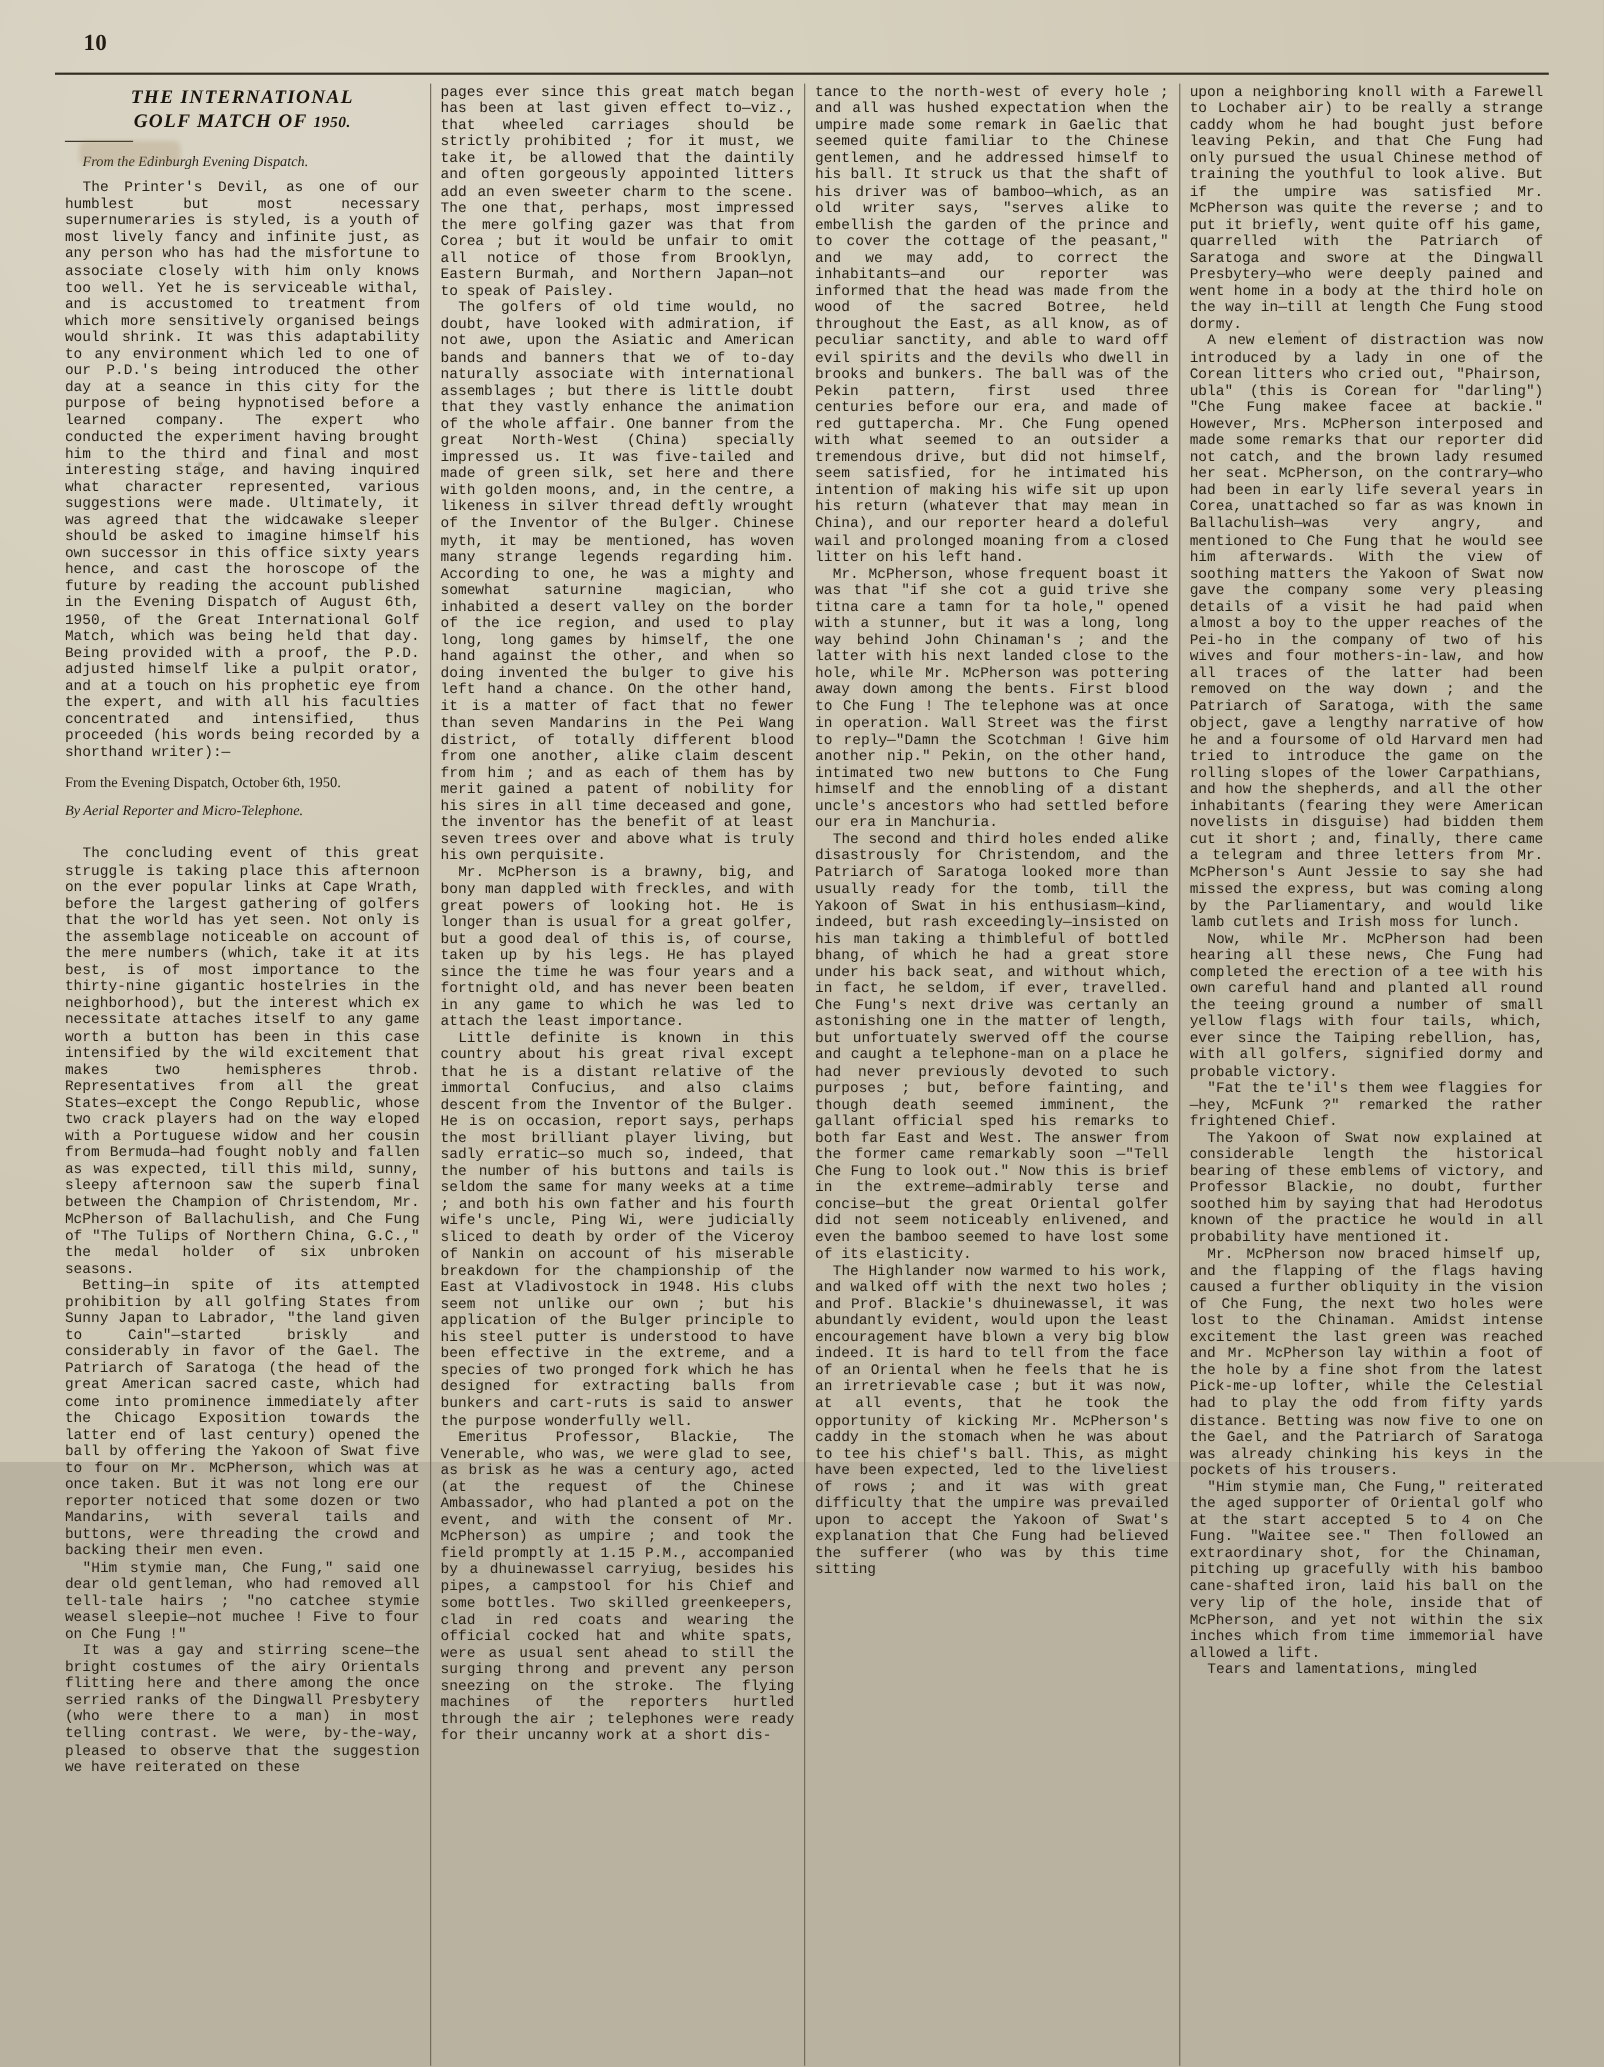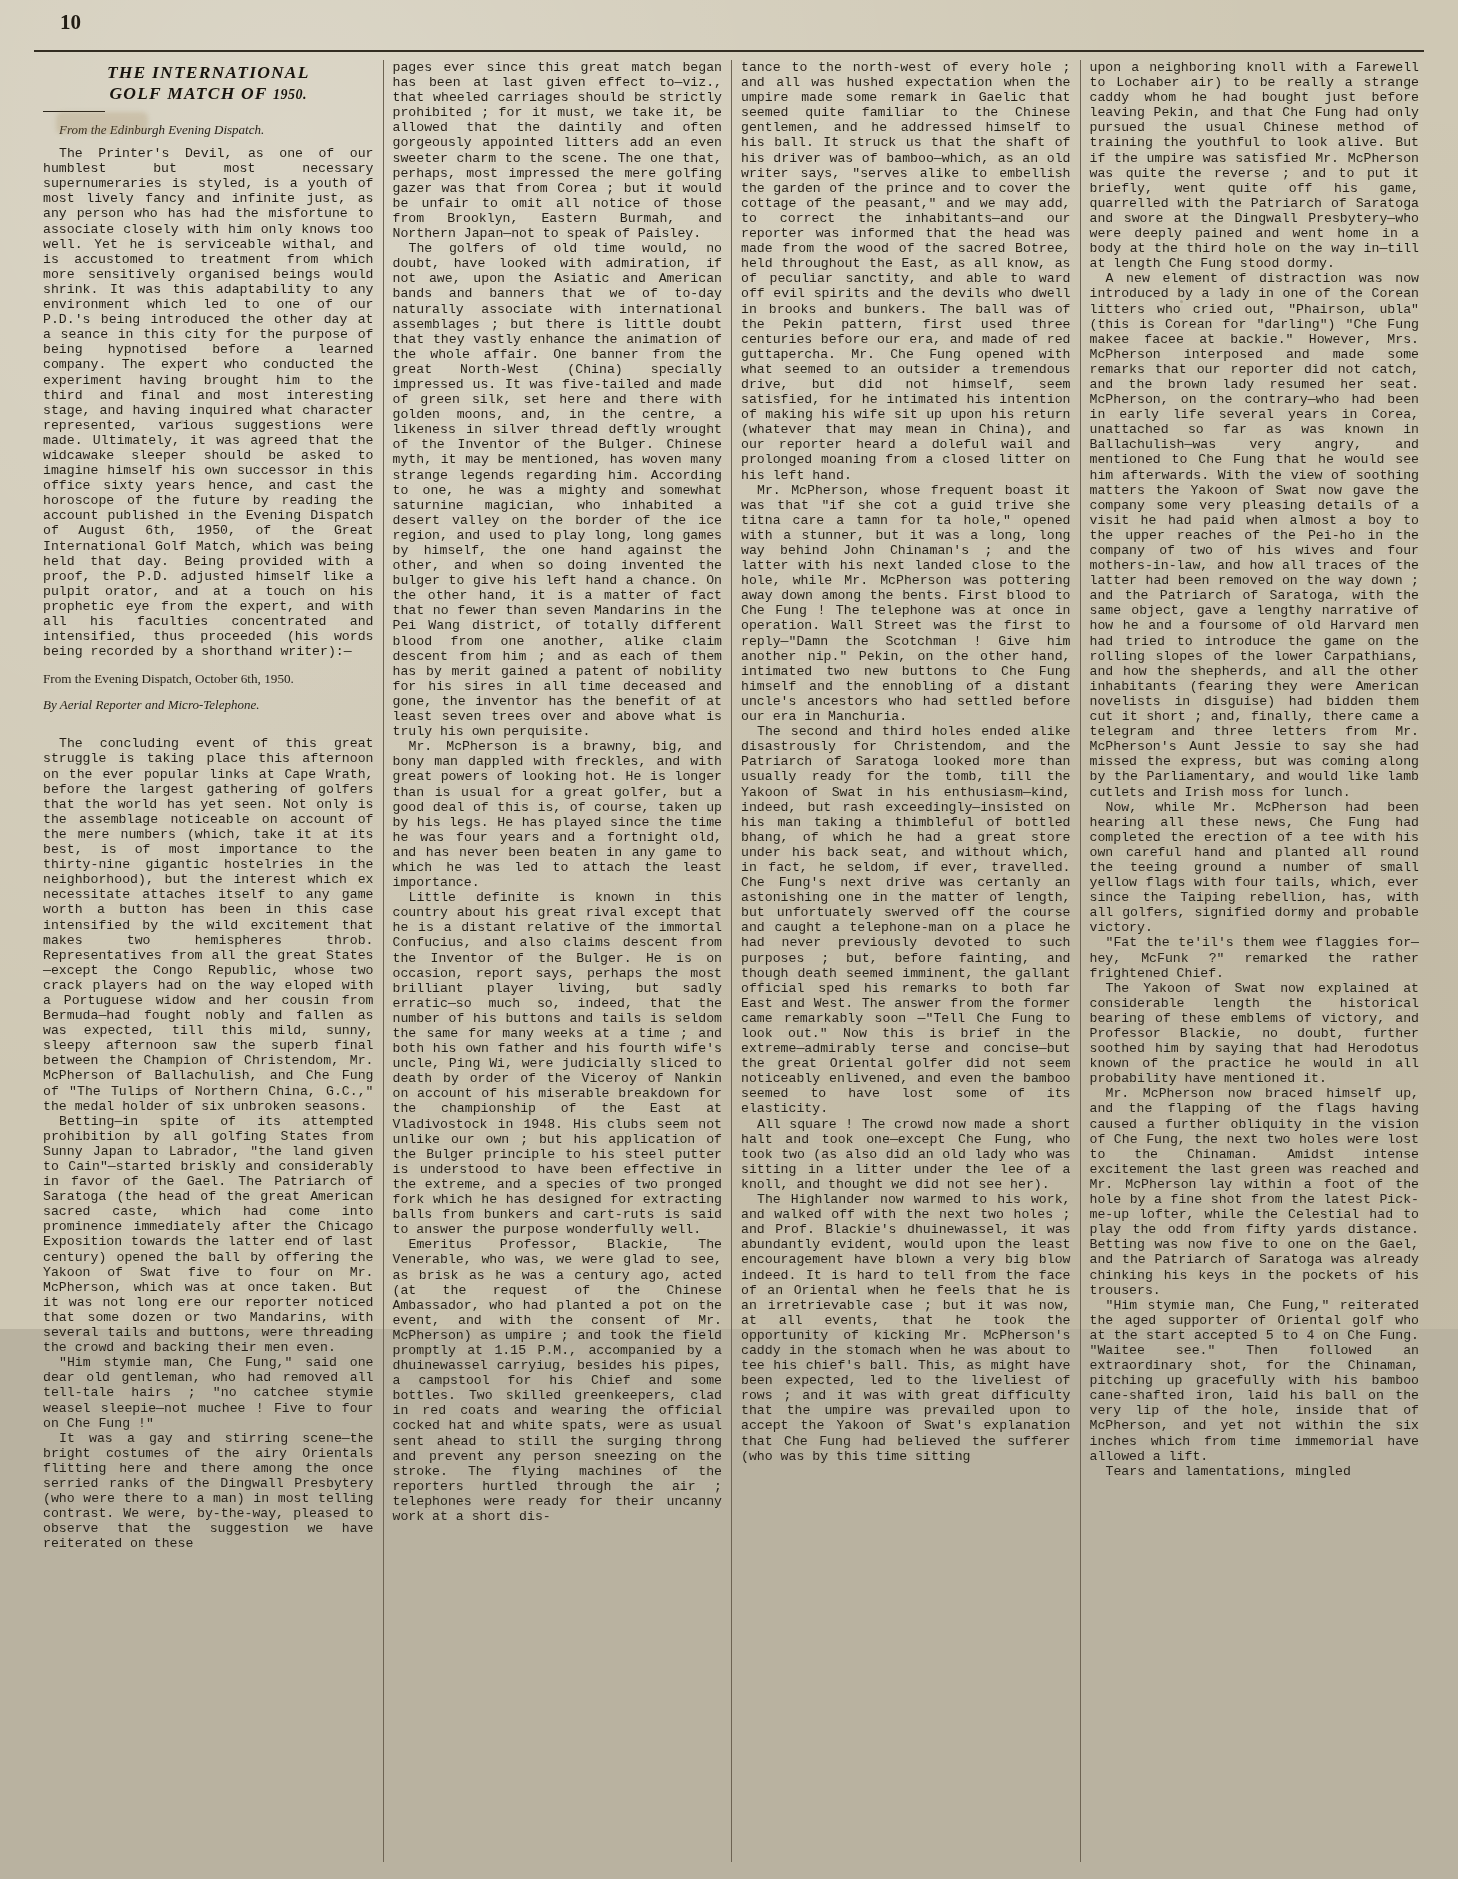--- a/index.html
+++ b/index.html
@@ -15,21 +15,21 @@
   }
   .page {
     position: relative;
     width: 1458px;
     height: 1329px;
     background: #cfc8b4;
     background-image:
       radial-gradient(ellipse at 20% 10%, rgba(255,255,255,0.25), rgba(255,255,255,0) 60%),
       radial-gradient(ellipse at 85% 85%, rgba(120,105,80,0.18), rgba(0,0,0,0) 65%);
     box-sizing: border-box;
-    padding: 0;
+    padding: 16px;
   }
   .masthead {
     position: relative;
     height: 44px;
     padding: 8px 34px 0 34px;
     box-sizing: border-box;
   }
   .page-number {
     position: absolute;
     left: 60px;
@@ -177,21 +177,20 @@
         <p class="para">Little definite is known in this country about his great rival except that he is a distant relative of the immortal Confucius, and also claims descent from the Inventor of the Bulger. He is on occasion, report says, perhaps the most brilliant player living, but sadly erratic—so much so, indeed, that the number of his buttons and tails is seldom the same for many weeks at a time ; and both his own father and his fourth wife's uncle, Ping Wi, were judicially sliced to death by order of the Viceroy of Nankin on account of his miserable breakdown for the championship of the East at Vladivostock in 1948. His clubs seem not unlike our own ; but his application of the Bulger principle to his steel putter is understood to have been effective in the extreme, and a species of two pronged fork which he has designed for extracting balls from bunkers and cart-ruts is said to answer the purpose wonderfully well.</p>
         <p class="para">Emeritus Professor, Blackie, The Venerable, who was, we were glad to see, as brisk as he was a century ago, acted (at the request of the Chinese Ambassador, who had planted a pot on the event, and with the consent of Mr. McPherson) as umpire ; and took the field promptly at 1.15 P.M., accompanied by a dhuinewassel carryiug, besides his pipes, a campstool for his Chief and some bottles. Two skilled greenkeepers, clad in red coats and wearing the official cocked hat and white spats, were as usual sent ahead to still the surging throng and prevent any person sneezing on the stroke. The flying machines of the reporters hurtled through the air ; telephones were ready for their uncanny work at a short dis-</p>
       </div>
     </div>
 
     <div class="col">
       <div class="col-inner">
         <p class="para noindent">tance to the north-west of every hole ; and all was hushed expectation when the umpire made some remark in Gaelic that seemed quite familiar to the Chinese gentlemen, and he addressed himself to his ball. It struck us that the shaft of his driver was of bamboo—which, as an old writer says, "serves alike to embellish the garden of the prince and to cover the cottage of the peasant," and we may add, to correct the inhabitants—and our reporter was informed that the head was made from the wood of the sacred Botree, held throughout the East, as all know, as of peculiar sanctity, and able to ward off evil spirits and the devils who dwell in brooks and bunkers. The ball was of the Pekin pattern, first used three centuries before our era, and made of red guttapercha. Mr. Che Fung opened with what seemed to an outsider a tremendous drive, but did not himself, seem satisfied, for he intimated his intention of making his wife sit up upon his return (whatever that may mean in China), and our reporter heard a doleful wail and prolonged moaning from a closed litter on his left hand.</p>
         <p class="para">Mr. McPherson, whose frequent boast it was that "if she cot a guid trive she titna care a tamn for ta hole," opened with a stunner, but it was a long, long way behind John Chinaman's ; and the latter with his next landed close to the hole, while Mr. McPherson was pottering away down among the bents. First blood to Che Fung ! The telephone was at once in operation. Wall Street was the first to reply—"Damn the Scotchman ! Give him another nip." Pekin, on the other hand, intimated two new buttons to Che Fung himself and the ennobling of a distant uncle's ancestors who had settled before our era in Manchuria.</p>
         <p class="para">The second and third holes ended alike disastrously for Christendom, and the Patriarch of Saratoga looked more than usually ready for the tomb, till the Yakoon of Swat in his enthusiasm—kind, indeed, but rash exceedingly—insisted on his man taking a thimbleful of bottled bhang, of which he had a great store under his back seat, and without which, in fact, he seldom, if ever, travelled. Che Fung's next drive was certanly an astonishing one in the matter of length, but unfortuately swerved off the course and caught a telephone-man on a place he had never previously devoted to such purposes ; but, before fainting, and though death seemed imminent, the gallant official sped his remarks to both far East and West. The answer from the former came remarkably soon —"Tell Che Fung to look out." Now this is brief in the extreme—admirably terse and concise—but the great Oriental golfer did not seem noticeably enlivened, and even the bamboo seemed to have lost some of its elasticity.</p>
-        <p class="para">All square ! The crowd now made a short halt and took one—except Che Fung, who took two (as also did an old lady who was sitting in a litter under the lee of a knoll, and thought we did not see her).</p>
         <p class="para">The Highlander now warmed to his work, and walked off with the next two holes ; and Prof. Blackie's dhuinewassel, it was abundantly evident, would upon the least encouragement have blown a very big blow indeed. It is hard to tell from the face of an Oriental when he feels that he is an irretrievable case ; but it was now, at all events, that he took the opportunity of kicking Mr. McPherson's caddy in the stomach when he was about to tee his chief's ball. This, as might have been expected, led to the liveliest of rows ; and it was with great difficulty that the umpire was prevailed upon to accept the Yakoon of Swat's explanation that Che Fung had believed the sufferer (who was by this time sitting</p>
       </div>
     </div>
 
     <div class="col">
       <div class="col-inner">
         <p class="para noindent">upon a neighboring knoll with a Farewell to Lochaber air) to be really a strange caddy whom he had bought just before leaving Pekin, and that Che Fung had only pursued the usual Chinese method of training the youthful to look alive. But if the umpire was satisfied Mr. McPherson was quite the reverse ; and to put it briefly, went quite off his game, quarrelled with the Patriarch of Saratoga and swore at the Dingwall Presbytery—who were deeply pained and went home in a body at the third hole on the way in—till at length Che Fung stood dormy.</p>
         <p class="para">A new element of distraction was now introduced by a lady in one of the Corean litters who cried out, "Phairson, ubla" (this is Corean for "darling") "Che Fung makee facee at backie." However, Mrs. McPherson interposed and made some remarks that our reporter did not catch, and the brown lady resumed her seat. McPherson, on the contrary—who had been in early life several years in Corea, unattached so far as was known in Ballachulish—was very angry, and mentioned to Che Fung that he would see him afterwards. With the view of soothing matters the Yakoon of Swat now gave the company some very pleasing details of a visit he had paid when almost a boy to the upper reaches of the Pei-ho in the company of two of his wives and four mothers-in-law, and how all traces of the latter had been removed on the way down ; and the Patriarch of Saratoga, with the same object, gave a lengthy narrative of how he and a foursome of old Harvard men had tried to introduce the game on the rolling slopes of the lower Carpathians, and how the shepherds, and all the other inhabitants (fearing they were American novelists in disguise) had bidden them cut it short ; and, finally, there came a telegram and three letters from Mr. McPherson's Aunt Jessie to say she had missed the express, but was coming along by the Parliamentary, and would like lamb cutlets and Irish moss for lunch.</p>
         <p class="para">Now, while Mr. McPherson had been hearing all these news, Che Fung had completed the erection of a tee with his own careful hand and planted all round the teeing ground a number of small yellow flags with four tails, which, ever since the Taiping rebellion, has, with all golfers, signified dormy and probable victory.</p>
         <p class="para">"Fat the te'il's them wee flaggies for—hey, McFunk ?" remarked the rather frightened Chief.</p>

